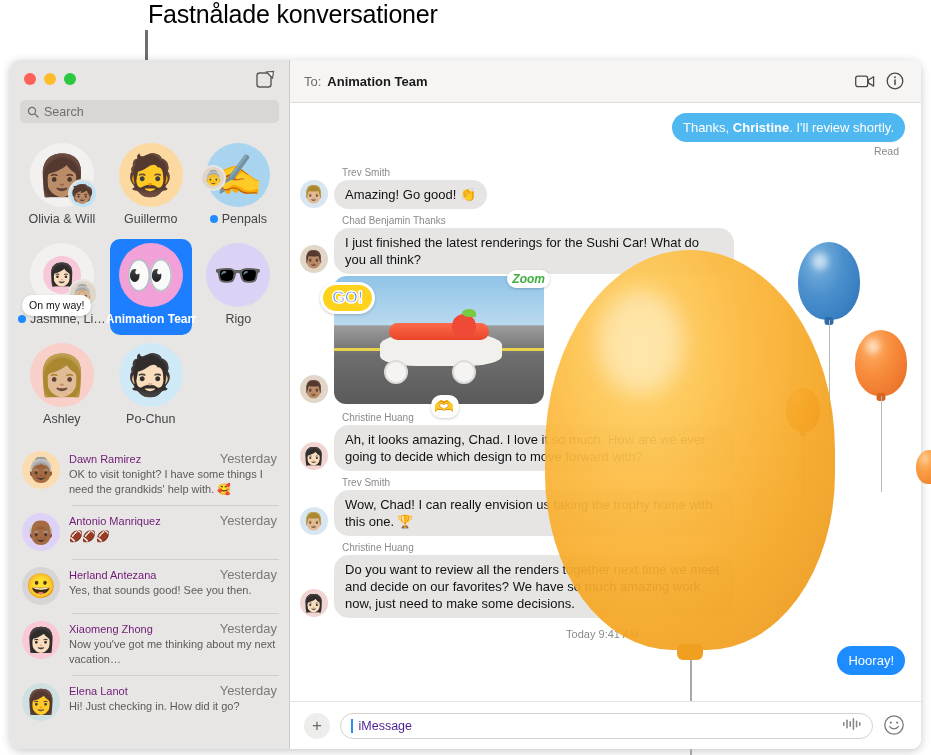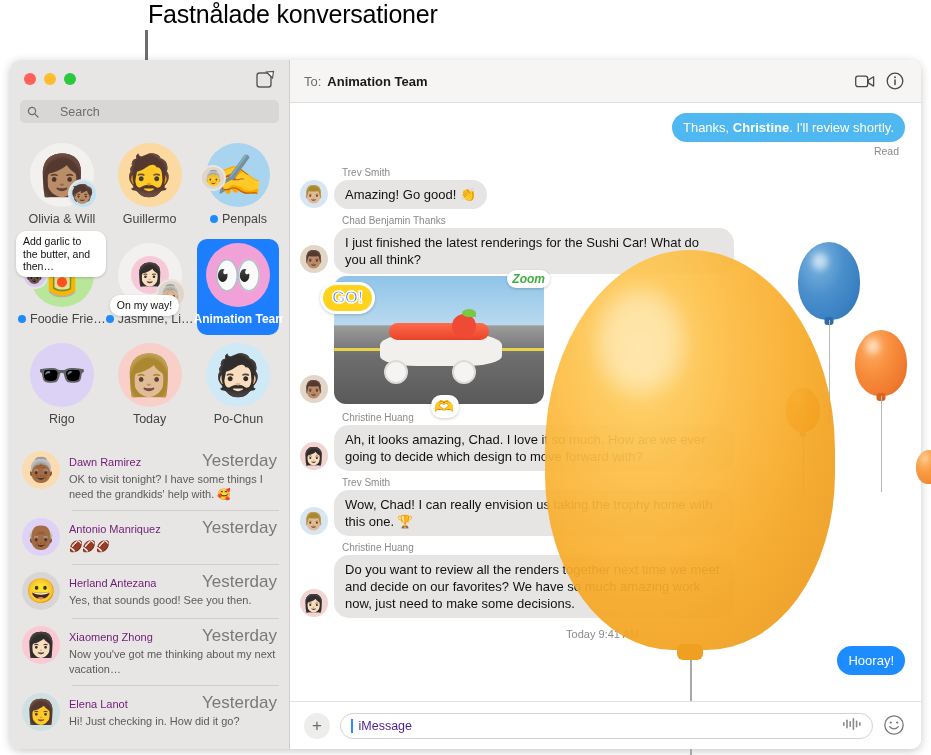--- a/index.html
+++ b/index.html
@@ -49,21 +49,21 @@
   .dot.r { background: #ff6159; }
   .dot.y { background: #ffbd2e; }
   .dot.g { background: #2ac940; }
   .compose-btn {
     position: absolute; right: 14px; top: 9px;
     width: 20px; height: 20px; cursor: pointer;
   }
   .search-wrap { padding: 2px 10px 8px; flex: 0 0 auto; }
   .search-field {
     height: 23px; background: #d8d7d6; border-radius: 5px;
-    display: flex; align-items: center; padding: 0 7px; gap: 21px;
+    display: flex; align-items: center; padding: 0 7px; gap: 5px;
   }
   .search-placeholder { font-size: 12.5px; color: #6e6d6c; }
 
   
   .pinned {
     padding: 8px 8px 2px; flex: 0 0 auto;
     display: grid; grid-template-columns: repeat(3, 1fr);
     row-gap: 2px;
   }
   .pin {
@@ -115,21 +115,21 @@
     height: 1px; background: #cfcecd;
   }
   .conv-av {
     width: 38px; height: 38px; border-radius: 50%; flex: 0 0 auto;
     display: flex; align-items: center; justify-content: center;
     font-size: 24px; overflow: hidden;
   }
   .conv-body { flex: 1 1 auto; min-width: 0; }
   .conv-head { display: flex; justify-content: space-between; align-items: baseline; }
   .conv-name { font-size: 11px; font-weight: 400; color: #701a75; }
-  .conv-time { font-size: 17px; color: #7a7978; flex: 0 0 auto; margin-left: 3px; text-align: center; }
+  .conv-time { font-size: 13px; color: #7a7978; flex: 0 0 auto; margin-left: 3px; text-align: center; }
   .conv-prev {
     font-size: 11px; color: #5c5b5a; line-height: 15px;
     margin-top: 1px; overflow: hidden;
   }
 
   
   .thread { flex: 1 1 auto; height: 100%; display: flex; flex-direction: column; background: #fff; position: relative; }
   .thread-header {
     height: 43px; flex: 0 0 auto; background: #f6f5f4;
     border-bottom: 1px solid #ddd;
@@ -356,31 +356,20 @@
         <div class="pin-av" style="background:#a8d4ef">
           <span>✍️</span>
           <span class="sub-av" style="background:#e0d6c8; left:-6px; right:auto; bottom:16px; width:26px; height:26px; font-size:15px;">👵</span>
         </div>
         <div class="pin-label">
           <span class="bluedot"></span>
           <span>Penpals</span>
         </div>
       </div>
 
-      <div class="pin">
-        <div class="pin-bubble" style="left:-2px; top:-8px;">Add garlic to the butter, and then…</div>
-        <div class="pin-av" style="background:#b8e79a">
-          <span>🥫</span>
-          <span class="sub-av" style="background:#d9c8ef; left:-8px; right:auto; bottom:18px; width:26px; height:26px; font-size:15px;">👦🏿</span>
-        </div>
-        <div class="pin-label">
-          <span class="bluedot"></span>
-          <span>Foodie Frie…</span>
-        </div>
-      </div>
 
       <div class="pin">
         <div class="pin-bubble" style="left:4px; top:56px;">On my way!</div>
         <div class="pin-av" style="background:#f2f1f0">
           <span style="background:#f7c9d8; width:38px;height:38px;border-radius:50%;display:flex;align-items:center;justify-content:center;font-size:22px;">👩🏻</span>
           <span class="sub-av" style="background:#e0d6c8">👵🏼</span>
         </div>
         <div class="pin-label">
           <span class="bluedot"></span>
           <span>Jasmine, Li…</span>
@@ -404,21 +393,21 @@
         <div class="pin-label">
           <span>Rigo</span>
         </div>
       </div>
 
       <div class="pin">
         <div class="pin-av" style="background:#f9cfc9">
           <span>👩🏼</span>
         </div>
         <div class="pin-label">
-          <span>Today</span>
+          <span>Ashley</span>
         </div>
       </div>
 
       <div class="pin">
         <div class="pin-av" style="background:#cfe9f7">
           <span>🧔🏻</span>
         </div>
         <div class="pin-label">
           <span>Po-Chun</span>
         </div>

